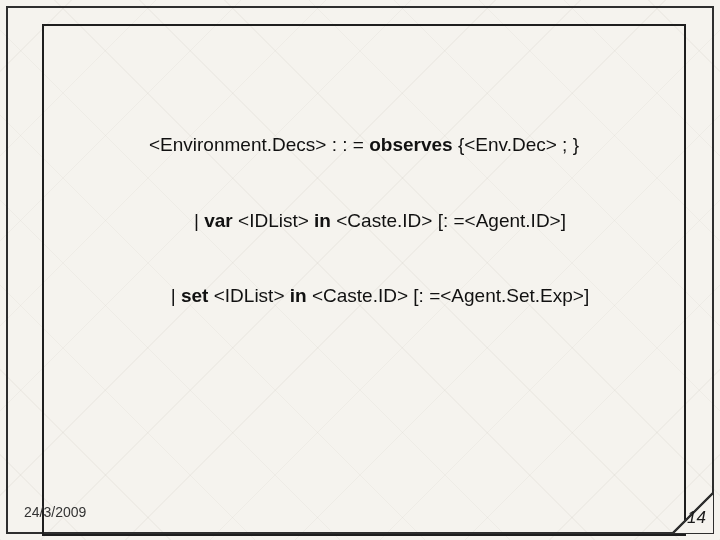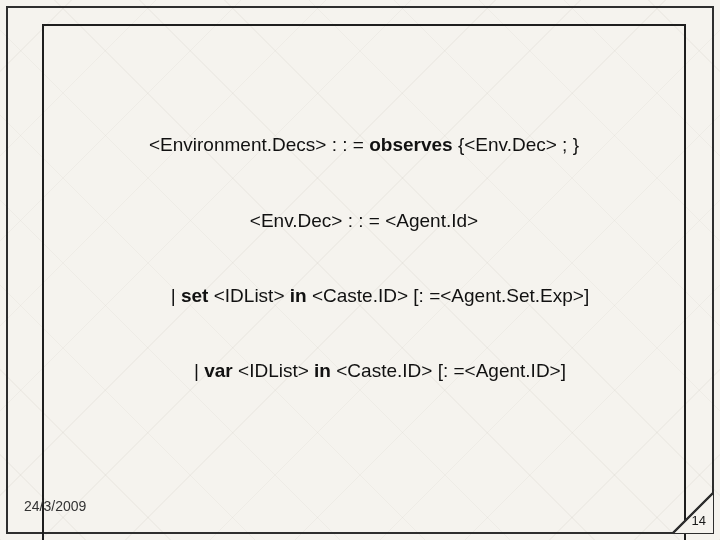--- a/index.html
+++ b/index.html
@@ -31,51 +31,51 @@
     color: #111;
     white-space: pre-wrap;
     font-family: Arial, sans-serif;
   }
   .grammar b { font-weight: bold; }
   .block { margin-bottom: 16px; text-align: center; }
   .indent { padding-left: 32px; display: block; }
   .footer-date {
     position: absolute;
     left: 24px;
-    bottom: 26px;
+    bottom: 20px;
     font-size: 14px;
     color: #333;
   }
   .page-corner {
     position: absolute;
     right: 6px;
     bottom: 6px;
     width: 42px;
     height: 42px;
   }
   .page-number {
     position: absolute;
     right: 14px;
     bottom: 12px;
-    font-size: 13px;
+    font-size: 17px;
     color: #1a1a1a;
+    font-style: italic;
   }
 </style>
 </head>
 <body>
 
 <div class="outer-frame"></div>
 
 <div class="content-box">
   <div class="grammar">
     <div class="block">
       <div><span>&lt;Environment.Decs&gt; : : = </span><b>observes</b><span> {&lt;Env.Dec&gt; ; }</span></div>
-      <div>&lt;Env.Dec&gt; : : = &lt;Agent.Id&gt;</div>
+      <div class="indent"><span>| </span><b>var</b><span> &lt;IDList&gt; </span><b>in</b><span> &lt;Caste.ID&gt; [: =&lt;Agent.ID&gt;]</span></div>
       <div class="indent"><span>| </span><b>set</b><span> &lt;IDList&gt; </span><b>in</b><span> &lt;Caste.ID&gt; [: =&lt;Agent.Set.Exp&gt;]</span></div>
-      <div class="indent"><span>| </span><b>var</b><span> &lt;IDList&gt; </span><b>in</b><span> &lt;Caste.ID&gt; [: =&lt;Agent.ID&gt;]</span></div>
     </div>
 
     
 
     
   </div>
 </div>
 
 <div class="footer-date">24/3/2009</div>
 

